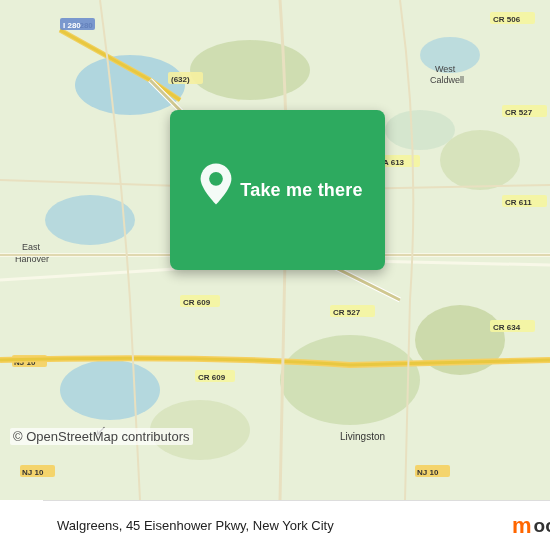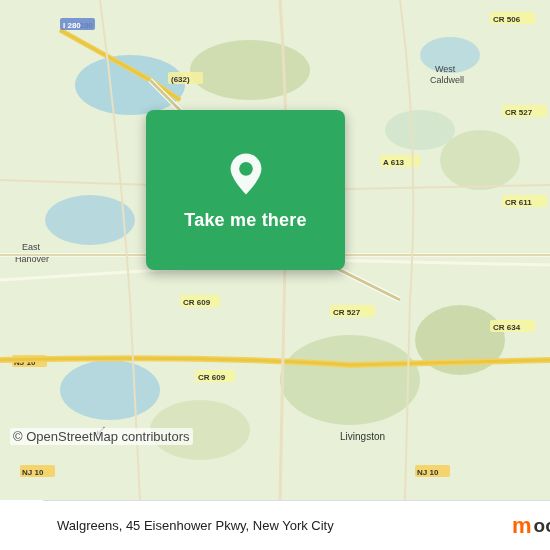--- a/index.html
+++ b/index.html
@@ -24,27 +24,27 @@
       width: 100%;
       height: 100%;
       position: absolute;
       top: 0; left: 0;
     }
 
     
     #take-me-there-card {
       position: absolute;
       top: 110px;
-      left: 146px;
-      width: 199px;
+      left: 170px;
+      width: 215px;
       height: 160px;
       background-color: #2daa5f;
       border-radius: 8px;
       display: flex;
-      flex-direction: column;
+      flex-direction: row;
       align-items: center;
       justify-content: center;
       cursor: pointer;
       box-shadow: 0 4px 12px rgba(0,0,0,0.3);
     }
 
     #location-pin {
       width: 48px;
       height: 48px;
       margin-bottom: 12px;

